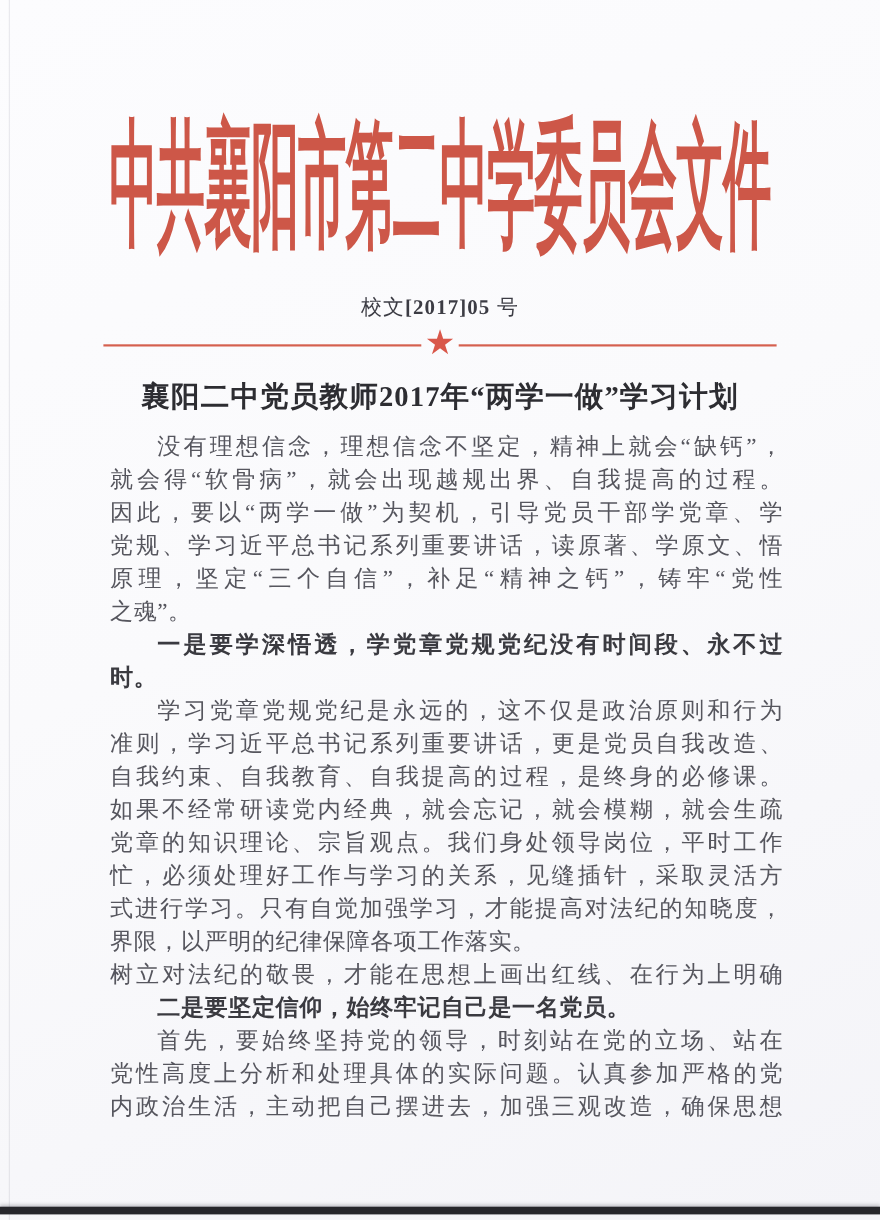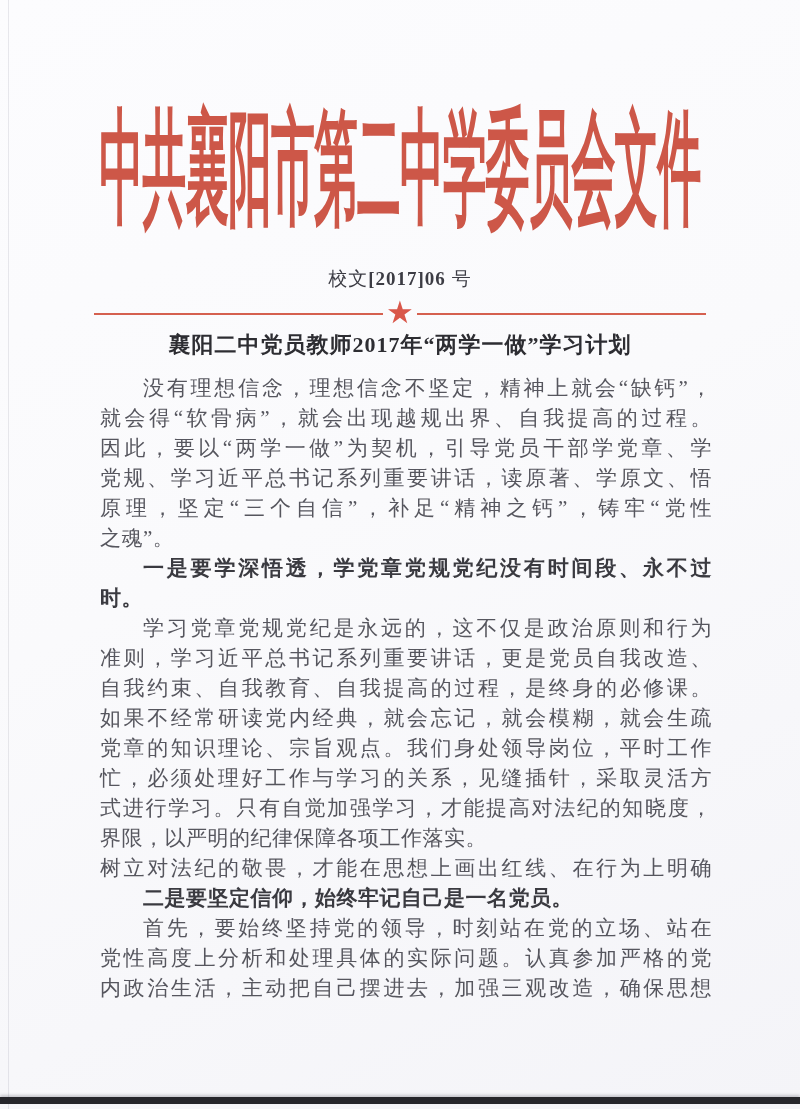--- a/index.html
+++ b/index.html
@@ -65,22 +65,23 @@
     border-top:2px solid var(--divider-red);
   }
   .star{
     color:var(--star-red);
     font-family:"DejaVu Sans","Liberation Sans",sans-serif;
     font-size:31px;line-height:1;
     margin:0 3px;
     transform:translateY(-2px);
   }
   .doc-title{
+    margin-top:13px;
     text-align:center;
-    font-size:22px;
+    font-size:26px;
     font-weight:bold;
     color:var(--title-text);
     letter-spacing:1px;
   }
   .body-text{
     margin:13px 88px 0 100px;
     font-size:21px;
     line-height:30px;
     color:var(--body-text);
     letter-spacing:0.5px;
@@ -99,21 +100,21 @@
 </head>
 <body>
 
 <div class="page">
 
   <div class="red-header">
     <span class="red-header-text">中共襄阳市第二中学委员会文件</span>
   </div>
 
   <div class="doc-number">
-    <span>校文</span><span class="num">[2017]06</span><span class="suffix">号</span>
+    <span>校文</span><span class="num">[2017]05</span><span class="suffix">号</span>
   </div>
 
   <div class="divider">
     <span class="div-line"></span>
     <span class="star">★</span>
     <span class="div-line"></span>
   </div>
 
   <h1 class="doc-title">襄阳二中党员教师2017年“两学一做”学习计划</h1>
 

